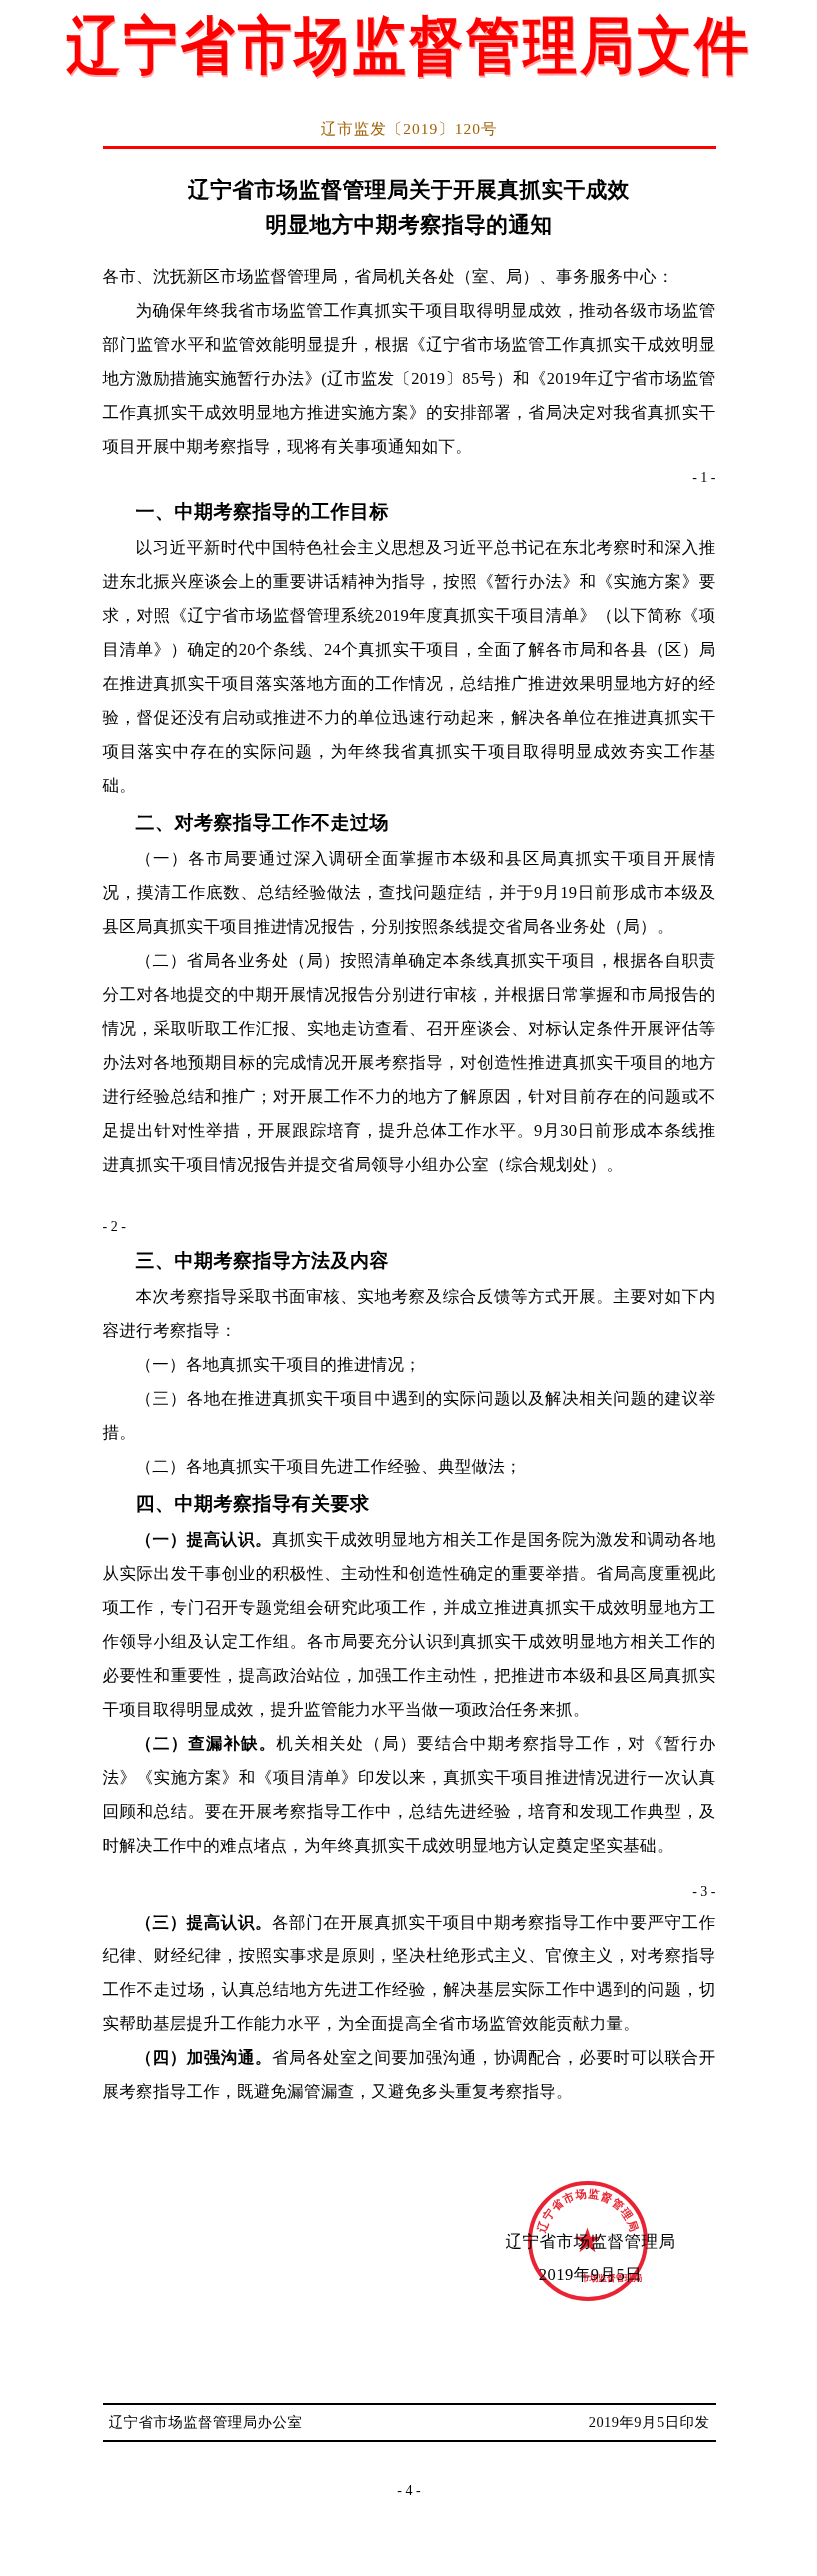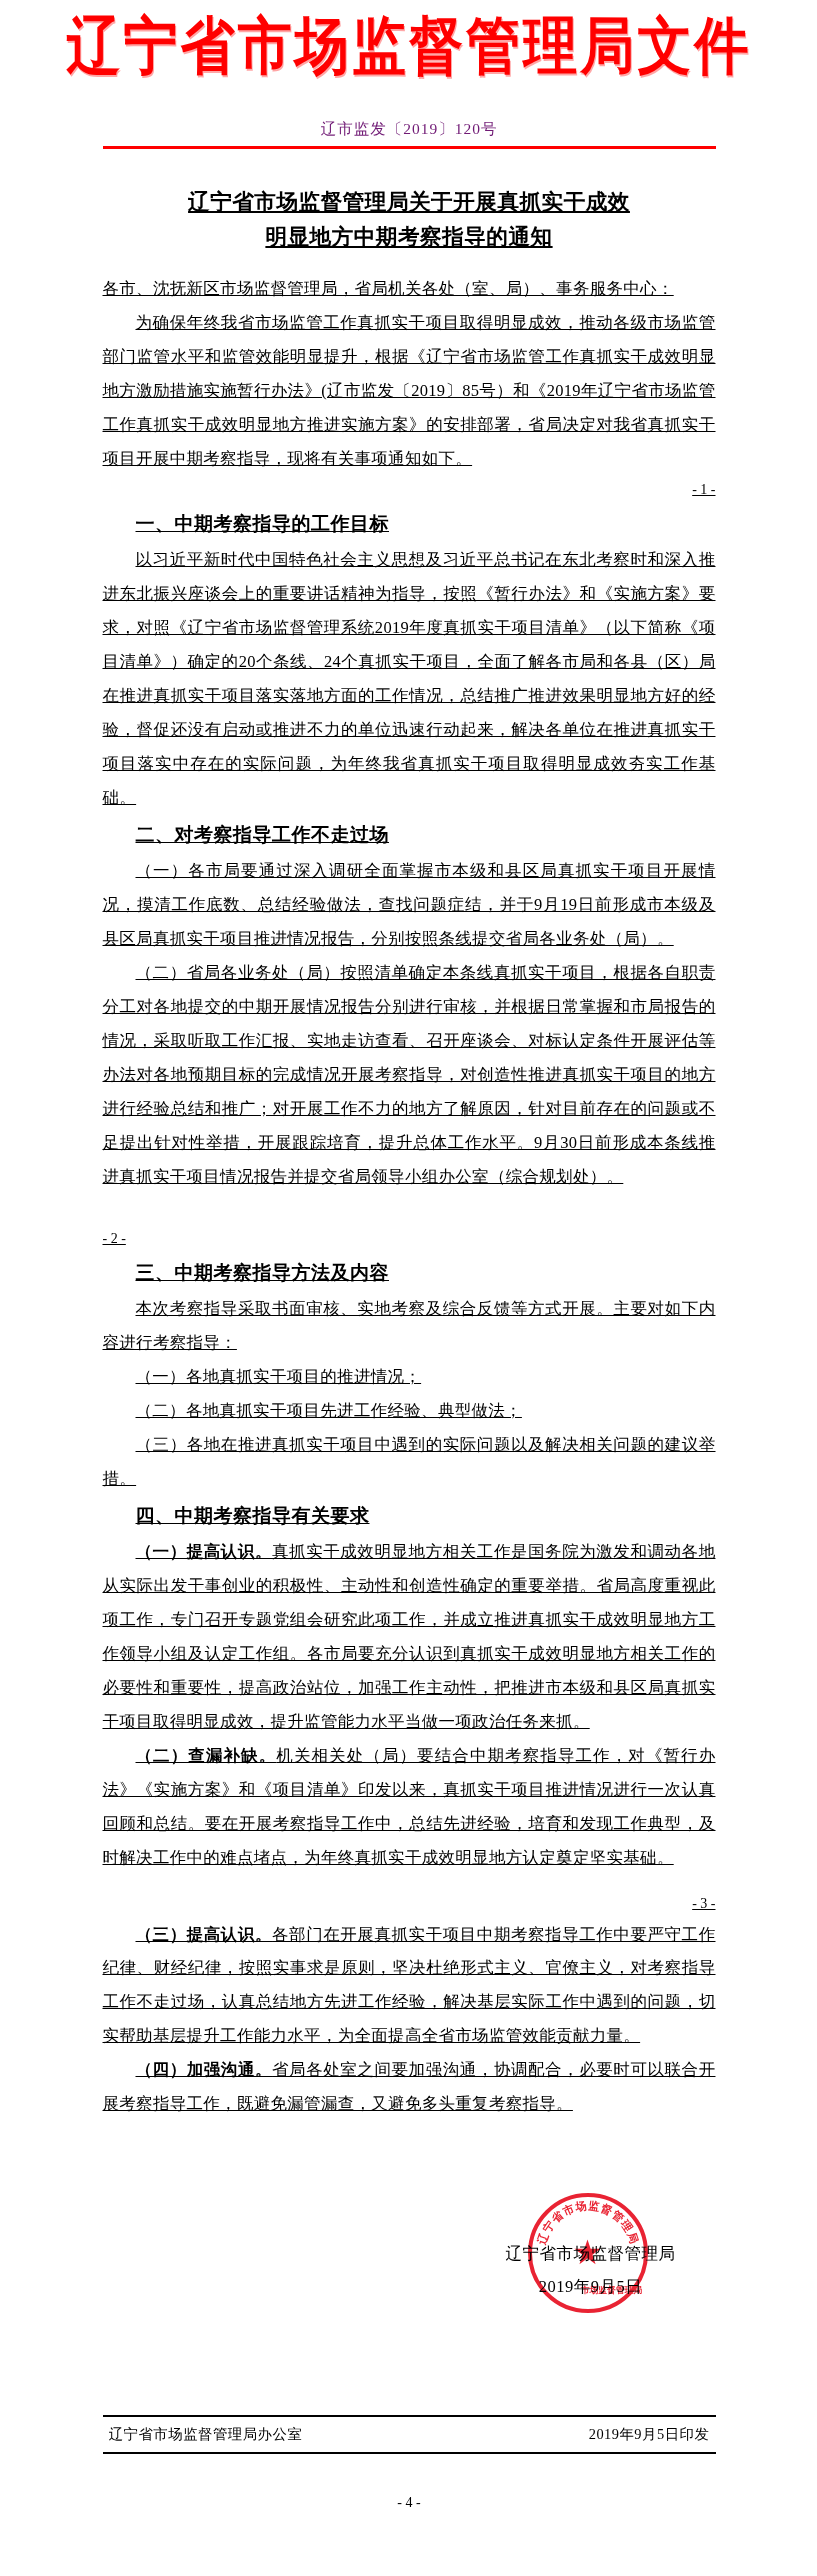--- a/index.html
+++ b/index.html
@@ -33,38 +33,37 @@
     font-size: 54px;
     line-height: 1.18;
     letter-spacing: 3.1px;
     text-shadow: 1px 1px 0 rgba(255,0,0,0.35);
     white-space: nowrap;
     transform: scaleY(1.15);
     transform-origin: center top;
   }
   .doc-number {
     margin-top: 44px;
-    color: #701a75;
+    color: #a16207;
     font-size: 15.5px;
     letter-spacing: 1px;
     font-family: "Liberation Serif", "DejaVu Serif", serif;
   }
   .red-rule {
     margin: 6.2px auto 0 auto;
     width: 613px;
     height: 2.6px;
     background: #ff0000;
   }
 
   
   .doc-body {
     width: 613px;
     margin: 0 auto;
-    padding-top: 36px;
-    text-decoration: underline;
+    padding-top: 24px;
   }
   .doc-title {
     text-align: center;
     font-weight: bold;
     font-size: 21.6px;
     line-height: 1.62;
     letter-spacing: 0.5px;
     font-family: "Liberation Serif", "DejaVu Serif", serif;
     margin-bottom: 17.5px;
   }
@@ -221,22 +220,22 @@
     <p class="para">（一）各市局要通过深入调研全面掌握市本级和县区局真抓实干项目开展情况，摸清工作底数、总结经验做法，查找问题症结，并于9月19日前形成市本级及县区局真抓实干项目推进情况报告，分别按照条线提交省局各业务处（局）。</p>
     <p class="para">（二）省局各业务处（局）按照清单确定本条线真抓实干项目，根据各自职责分工对各地提交的中期开展情况报告分别进行审核，并根据日常掌握和市局报告的情况，采取听取工作汇报、实地走访查看、召开座谈会、对标认定条件开展评估等办法对各地预期目标的完成情况开展考察指导，对创造性推进真抓实干项目的地方进行经验总结和推广；对开展工作不力的地方了解原因，针对目前存在的问题或不足提出针对性举措，开展跟踪培育，提升总体工作水平。9月30日前形成本条线推进真抓实干项目情况报告并提交省局领导小组办公室（综合规划处）。</p>
 
     <div class="gap-md"></div>
     <div class="page-marker left">- 2 -</div>
 
 
     <p class="section-head">三、中期考察指导方法及内容</p>
     <p class="para">本次考察指导采取书面审核、实地考察及综合反馈等方式开展。主要对如下内容进行考察指导：</p>
     <p class="para">（一）各地真抓实干项目的推进情况；</p>
+    <p class="para">（三）各地在推进真抓实干项目中遇到的实际问题以及解决相关问题的建议举措。</p>
     <p class="para">（二）各地真抓实干项目先进工作经验、典型做法；</p>
-    <p class="para">（三）各地在推进真抓实干项目中遇到的实际问题以及解决相关问题的建议举措。</p>
 
     <p class="section-head">四、中期考察指导有关要求</p>
 
     <p class="para">
       <span class="lead">（一）提高认识。</span><span>真抓实干成效明显地方相关工作是国务院为激发和调动各地从实际出发干事创业的积极性、主动性和创造性确定的重要举措。省局高度重视此项工作，专门召开专题党组会研究此项工作，并成立推进真抓实干成效明显地方工作领导小组及认定工作组。各市局要充分认识到真抓实干成效明显地方相关工作的必要性和重要性，提高政治站位，加强工作主动性，把推进市本级和县区局真抓实干项目取得明显成效，提升监管能力水平当做一项政治任务来抓。</span>
     </p>
 
     <p class="para">
       <span class="lead">（二）查漏补缺。</span><span>机关相关处（局）要结合中期考察指导工作，对《暂行办法》《实施方案》和《项目清单》印发以来，真抓实干项目推进情况进行一次认真回顾和总结。要在开展考察指导工作中，总结先进经验，培育和发现工作典型，及时解决工作中的难点堵点，为年终真抓实干成效明显地方认定奠定坚实基础。</span>
     </p>

